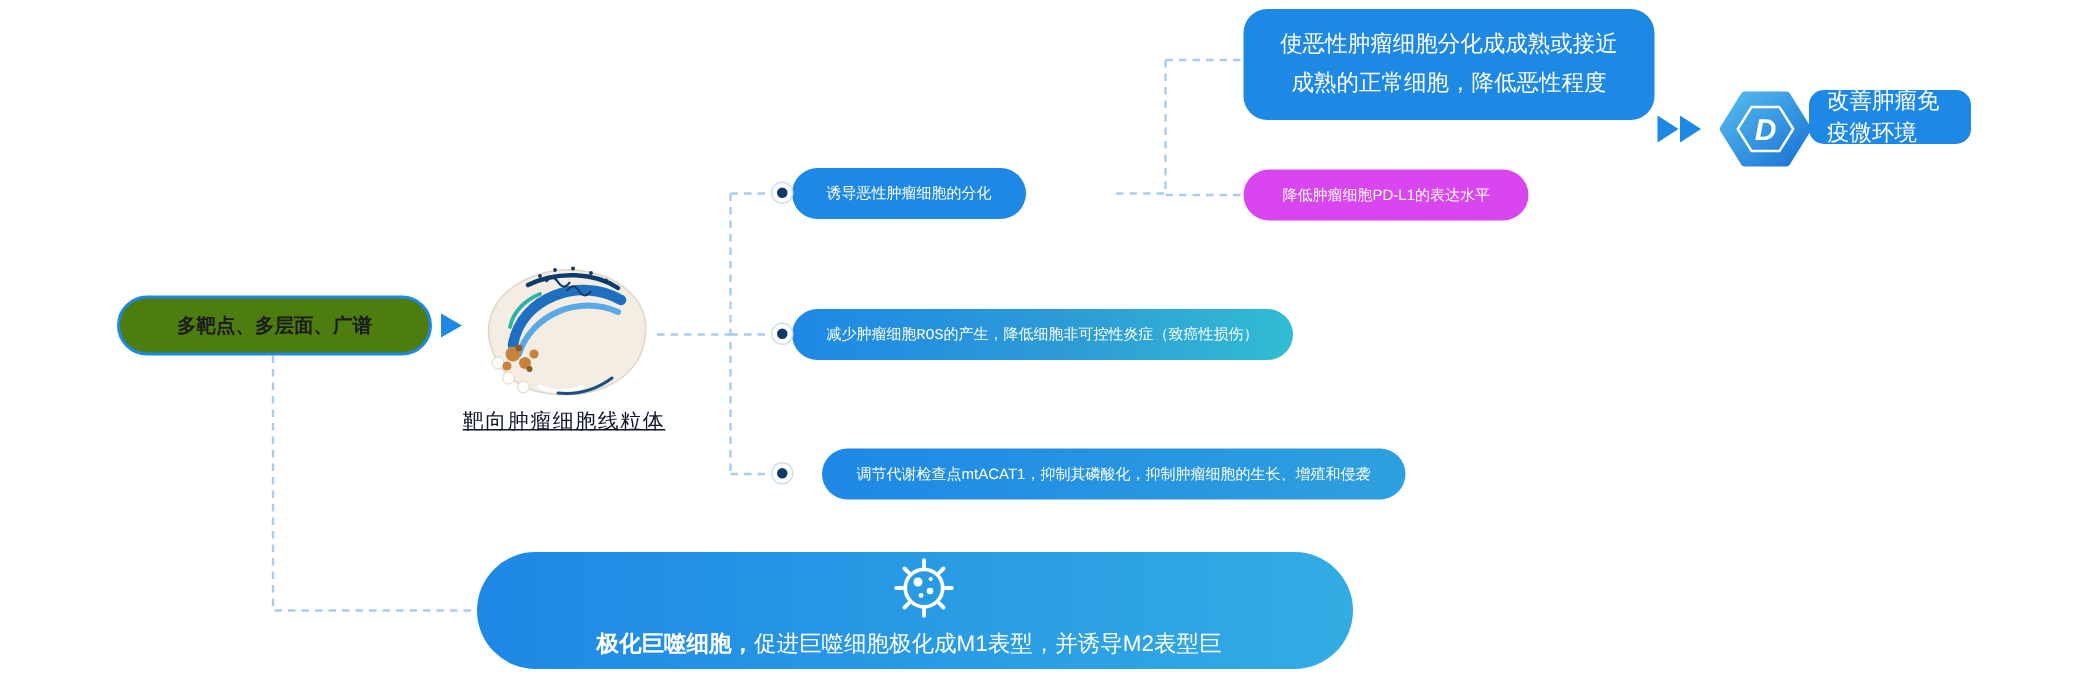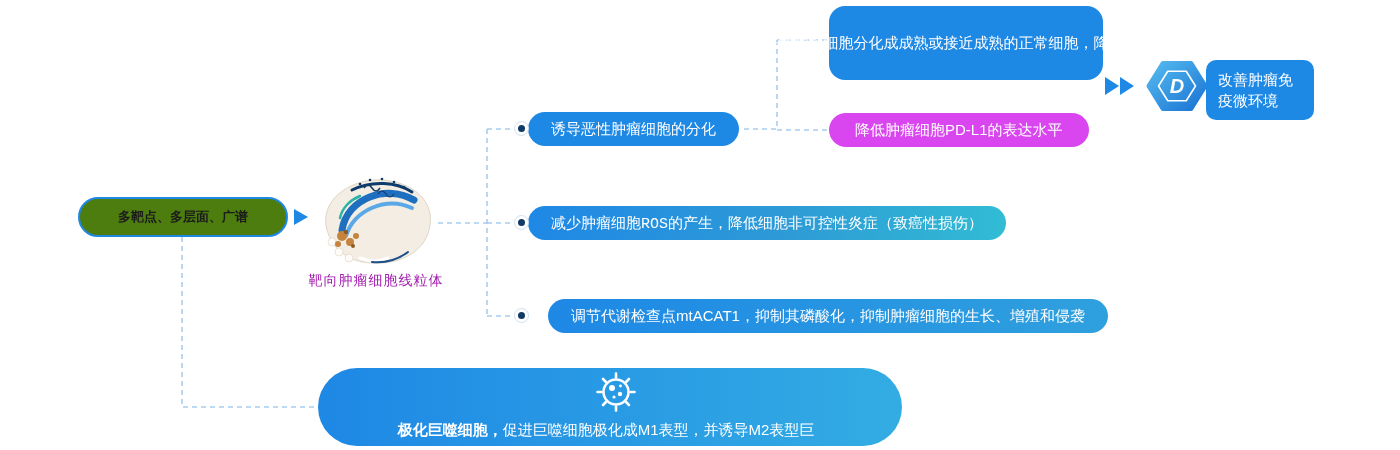--- a/index.html
+++ b/index.html
@@ -10,38 +10,38 @@
   .overlay{position:absolute;left:0;top:0;width:1400px;height:450px;z-index:1;}
   .node{position:absolute;z-index:2;box-sizing:border-box;}
   .root-pill{
     left:78px;top:197px;width:210px;height:40px;border:2px solid #1E88E5;border-radius:20px;
     background:#4d7c0f;display:flex;align-items:center;justify-content:center;
     font-size:13px;font-weight:bold;color:#1b1b1b;white-space:nowrap;
   }
   .arrow-right{left:294px;top:209px;width:0;height:0;border-top:8px solid transparent;
     border-bottom:8px solid transparent;border-left:14px solid #1E88E5;}
   .illus{left:312px;top:170px;width:128px;height:100px;}
-  .caption{left:296px;top:272px;width:160px;text-align:center;font-size:14px;color:#a21caf;letter-spacing:1px;z-index:3;}
+  .caption{left:296px;top:272px;width:160px;text-align:center;font-size:14px;color:#0f172a;letter-spacing:1px;z-index:3;text-decoration:underline;}
   .pill{
     position:absolute;z-index:2;height:34px;border-radius:17px;display:flex;align-items:center;
-    padding:0 23px;color:#ffffff;font-size:15px;white-space:nowrap;
+    padding:0 23px;color:#ffffff;font-size:10px;white-space:nowrap;
   }
   .pill-1{left:528px;top:112px;background:#1E88E5;}
   .pill-2{left:528px;top:206px;background:linear-gradient(90deg,#1E88E5 0%,#2E9BD6 55%,#31BCD4 100%);font-family:Liberation Mono, monospace;}
   .pill-3{left:548px;top:299px;background:linear-gradient(90deg,#1E88E5 0%,#2FA0DE 100%);}
   .pill-pdl1{left:829px;top:113px;background:#d946ef;padding:0 26px;}
   .topbox{
     left:829px;top:6px;width:274px;height:74px;border-radius:16px;background:#1E88E5;
-    display:flex;flex-direction:row;align-items:center;justify-content:center;
+    display:flex;flex-direction:column;align-items:center;justify-content:center;
     color:#fff;font-size:15px;line-height:26px;white-space:nowrap;
   }
   .chevrons{left:1104px;top:76px;width:34px;height:20px;}
   .hexicon{left:1146px;top:56px;width:62px;height:60px;}
   .outcome{
-    left:1206px;top:60px;width:108px;height:60px;border-radius:10px;background:#1E88E5;
+    left:1206px;top:60px;width:108px;height:36px;border-radius:10px;background:#1E88E5;
     display:flex;align-items:center;padding:0 12px;color:#fff;font-size:15px;line-height:21px;
   }
   .bottombox{
     left:318px;top:368px;width:584px;height:78px;border-radius:39px;
     background:linear-gradient(90deg,#1E88E5 0%,#33ACE3 100%);
     display:flex;align-items:center;padding-left:26px;color:#fff;flex-direction:column;
   }
   .bottombox .vicon{flex:0 0 48px;width:48px;height:48px;margin-right:14px;}
   .btext{flex:1;text-align:center;font-size:15px;line-height:27px;padding-right:34px;white-space:nowrap;}
   .marker{position:absolute;z-index:3;width:15px;height:15px;border-radius:50%;

